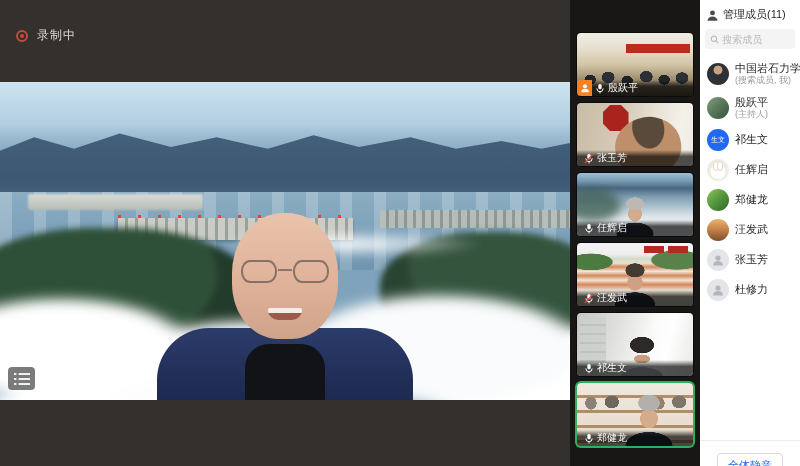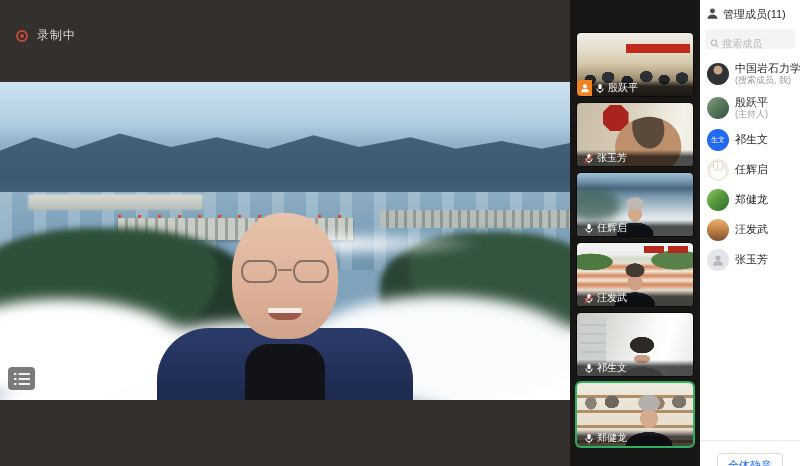--- a/index.html
+++ b/index.html
@@ -128,24 +128,24 @@
     radial-gradient(ellipse 9px 9px at 70% 32%,#97806a 0 70%,transparent 72%),
     radial-gradient(ellipse 10px 9px at 88% 30%,#7d746a 0 70%,transparent 72%),
     repeating-linear-gradient(180deg,transparent 0 12px,#b08f68 12px 15px); }
   .s6::after { content:""; position:absolute; left:62%; bottom:-6%; transform:translateX(-50%); width:70px; height:56px; background:
     radial-gradient(ellipse 17px 13px at 50% 16%,#b3b0ab 0 62%,transparent 65%),
     radial-gradient(ellipse 14px 15px at 50% 44%,#d6ab8b 0 62%,transparent 65%),
     radial-gradient(ellipse 33px 19px at 50% 92%,#272b38 0 70%,transparent 72%); }
 
   
   .panel { width:100px; flex:0 0 100px; background:#fff; display:flex; flex-direction:column; overflow:hidden; }
-  .panel-header { display:flex; align-items:flex-start; gap:4px; padding:7px 4px 5px 6px; }
+  .panel-header { display:flex; align-items:flex-end; gap:4px; padding:7px 4px 5px 6px; }
   .panel-title { font-size:11px; color:#2b2b2b; white-space:nowrap; }
   .search-box { margin:2px 5px 0; height:20px; background:#f4f4f5; border-radius:4px;
-    display:flex; align-items:flex-end; gap:3px; padding:0 5px; }
+    display:flex; align-items:center; gap:3px; padding:0 5px; }
   .search-box input { border:none; outline:none; background:transparent; width:100%;
     font-size:10px; color:#555; font-family:inherit; }
   .search-box input::placeholder { color:#b9b9b9; }
   .member-list { flex:1; padding-top:8px; overflow:hidden; }
   .member { display:flex; align-items:center; gap:6px; padding-left:7px; height:30px; cursor:pointer; }
   .member.two-line { height:34px; }
   .avatar { width:22px; height:22px; border-radius:50%; flex:0 0 22px; overflow:hidden; position:relative;
     display:flex; align-items:center; justify-content:center; }
   .m-text { line-height:1.2; overflow:hidden; white-space:nowrap; }
   .m-name { font-size:11px; color:#262626; }
@@ -367,20 +367,31 @@
         <span class="avatar av-ph">
           <svg viewBox="0 0 14 14" width="14" height="14" fill="#b3b6bc">
             <circle cx="7" cy="5" r="2.6"></circle>
               <path d="M2 12.4a5 4.4 0 0 1 10 0z"></path>
           </svg>
         </span>
         <span class="m-text">
             <div class="m-name">张玉芳</div>
           </span>
       </div>
+      <div class="member">
+        <span class="avatar av-ph">
+          <svg viewBox="0 0 14 14" width="14" height="14" fill="#b3b6bc">
+            <circle cx="7" cy="5" r="2.6"></circle>
+              <path d="M2 12.4a5 4.4 0 0 1 10 0z"></path>
+          </svg>
+        </span>
+        <span class="m-text">
+            <div class="m-name">杜修力</div>
+          </span>
+      </div>
     </div>
 
     <div class="panel-footer">
       <button class="mute-all-btn">全体静音</button>
     </div>
   </div>
 
 </div>
 
 </body></html>

